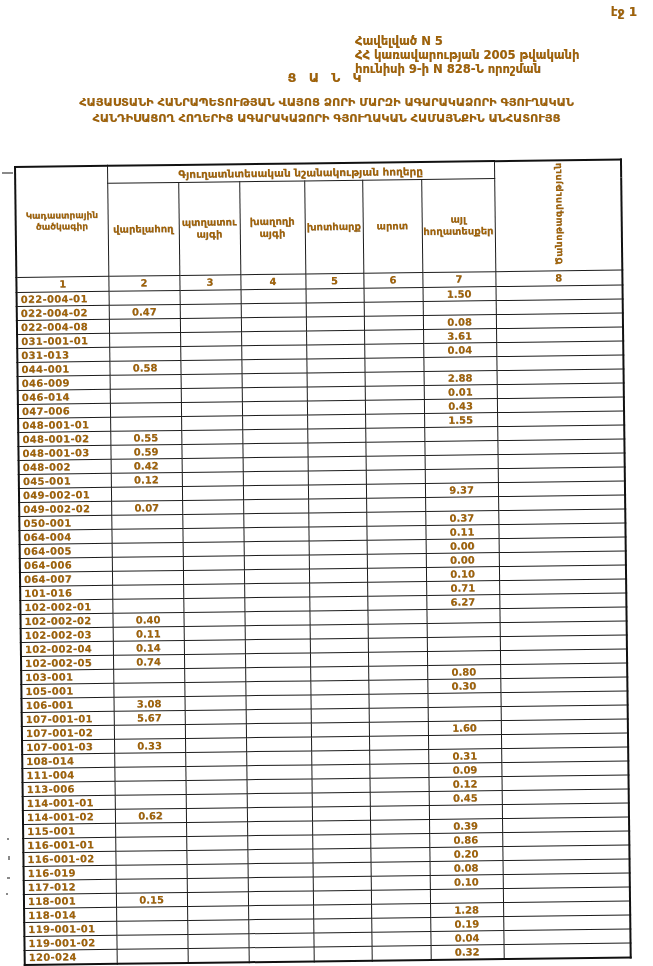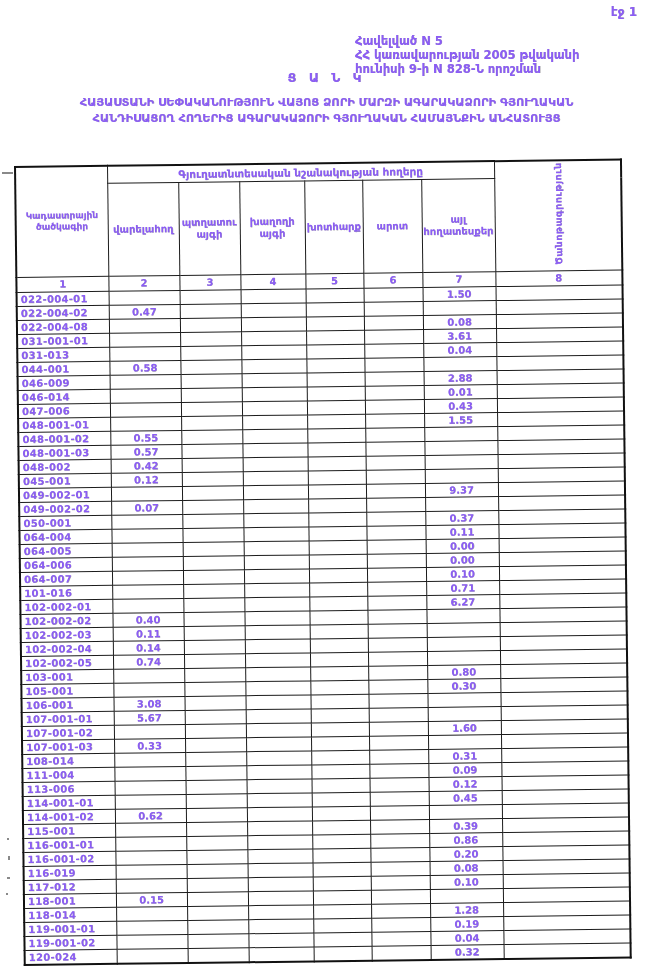--- a/index.html
+++ b/index.html
@@ -7,21 +7,21 @@
     padding: 0;
     background: #e8e8e8;
   }
   .page {
     position: relative;
     width: 653px;
     height: 966px;
     background: #ffffff;
     overflow: hidden;
     font-family: "DejaVu Sans", sans-serif;
-    color: #8b5cf6;
+    color: #a16207;
   }
   .scan-text {
     text-shadow: 0.3px 0.3px 0 rgba(0,0,0,0.35);
   }
   .page-num {
     position: absolute;
     top: 5px;
     right: 16px;
     font-size: 12px;
     font-weight: bold;
@@ -142,21 +142,21 @@
   <div class="page-num scan-text">էջ 1</div>
 
   <div class="appendix scan-text">
     <div>Հավելված N 5</div>
     <div>ՀՀ կառավարության 2005 թվականի</div>
     <div>հունիսի 9-ի N 828-Ն որոշման</div>
   </div>
 
   <div class="title-block scan-text">
     <div class="title-heading">Ց Ա Ն Կ</div>
-    <div class="title-line">ՀԱՅԱՍՏԱՆԻ ՍԵՓԱԿԱՆՈՒԹՅՈՒՆ ՎԱՅՈՑ ՁՈՐԻ ՄԱՐԶԻ ԱԳԱՐԱԿԱՁՈՐԻ ԳՅՈՒՂԱԿԱՆ</div>
+    <div class="title-line">ՀԱՅԱՍՏԱՆԻ ՀԱՆՐԱՊԵՏՈՒԹՅԱՆ ՎԱՅՈՑ ՁՈՐԻ ՄԱՐԶԻ ԱԳԱՐԱԿԱՁՈՐԻ ԳՅՈՒՂԱԿԱՆ</div>
     <div class="title-line">ՀԱՆԴԻՍԱՑՈՂ ՀՈՂԵՐԻՑ ԱԳԱՐԱԿԱՁՈՐԻ ԳՅՈՒՂԱԿԱՆ ՀԱՄԱՅՆՔԻՆ ԱՆՀԱՏՈՒՅՑ</div>
   </div>
 
   <div class="table-wrap">
     <table class="doc-table scan-text">
       <colgroup>
         <col style="width:92px">
         <col style="width:71px">
         <col style="width:61px">
         <col style="width:65px">
@@ -298,21 +298,21 @@
             <td class="val">0.55</td>
             <td class="val"></td>
             <td class="val"></td>
             <td class="val"></td>
             <td class="val"></td>
             <td class="val"></td>
             <td class="val"></td>
           </tr>
           <tr>
             <td class="code">048-001-03</td>
-            <td class="val">0.57</td>
+            <td class="val">0.59</td>
             <td class="val"></td>
             <td class="val"></td>
             <td class="val"></td>
             <td class="val"></td>
             <td class="val"></td>
             <td class="val"></td>
           </tr>
           <tr>
             <td class="code">048-002</td>
             <td class="val">0.42</td>

